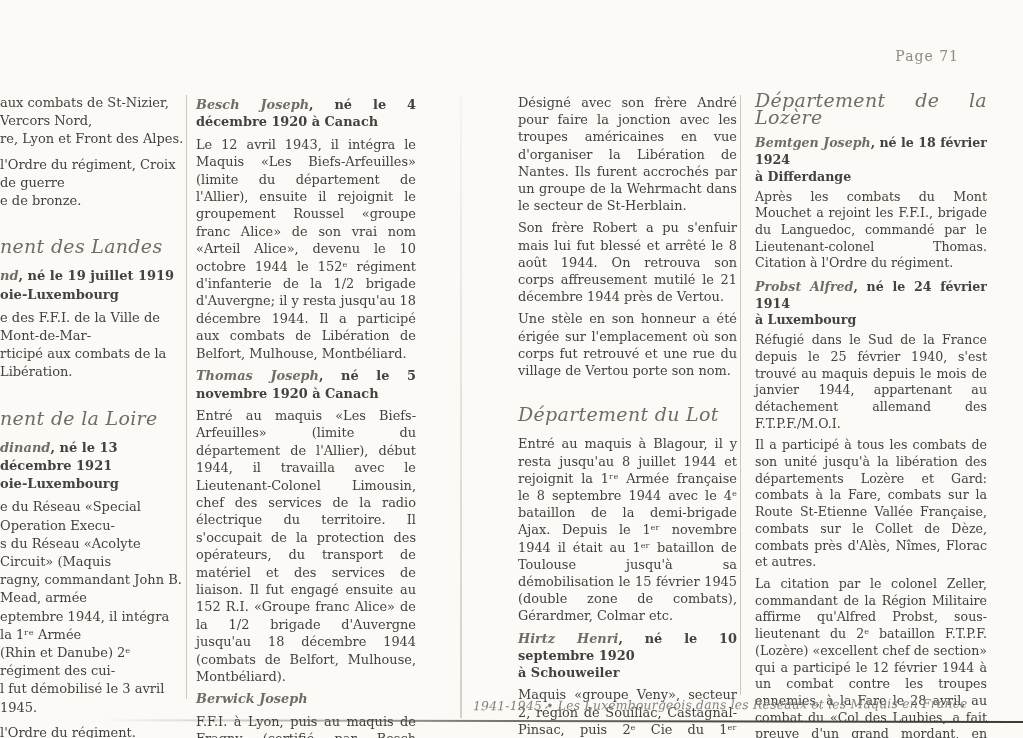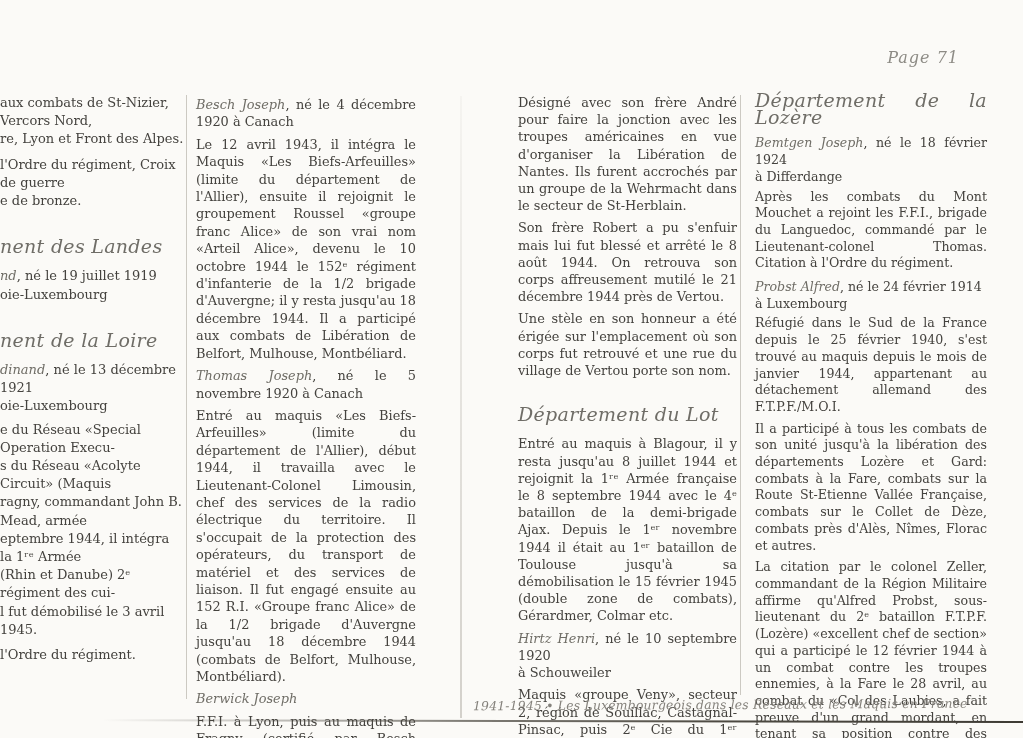--- a/index.html
+++ b/index.html
@@ -5,33 +5,33 @@
   * { box-sizing: border-box; }
   html, body { margin: 0; padding: 0; }
   body {
     width: 1023px; height: 738px;
     position: relative; overflow: hidden;
     background: #fbfaf7;
     font-family: "DejaVu Serif", "Liberation Serif", serif;
   }
   .page-label {
     position: absolute; top: 48px; right: 64px;
-    font-style: italic; font-size: 16px; color: #8d8b85; letter-spacing: 1px;
+    font-size: 14px; color: #8d8b85; letter-spacing: 1px;
   }
   .col {
     position: absolute; color: #44423e; text-align: justify;
   }
   #col1 { left: 0px;  top: 94px; width: 184px; font-size: 13px;  line-height: 18.2px; text-align: left; }
   #col2 { left: 196px; top: 96px; width: 220px; font-size: 12.9px; line-height: 17.4px; }
   #col3 { left: 518px; top: 94px; width: 219px; font-size: 12.9px; line-height: 17.2px; }
   #col4 { left: 755px; top: 92px; width: 232px; font-size: 12.6px; line-height: 16.7px; }
 
   .col p { margin: 0 0 5px 0; }
   #col1 p.para { white-space: pre-line; margin: 0 0 7px 0; }
-  .entry { margin: 9px 0 4px 0; }
+  .entry { margin: 9px 0 4px 0; font-weight: bold; }
   #col4 .entry { margin: 7px 0 3px 0; }
   .entry .rest { white-space: pre-line; }
   .pname { font-style: italic; color: #6f6d66; }
   h3.heading {
     font-style: italic; font-weight: normal;
     font-size: 19px; color: #6f6d67;
     letter-spacing: 0.3px;
     margin: 27px 0 12px 0;
   }
   #col4 h3.heading { margin: 23px 0 10px 0; }
@@ -67,20 +67,22 @@
   <div class="page-label">Page 71</div>
 
   <div class="col" id="col1">
       <p class="para">aux combats de St-Nizier, Vercors Nord,
 re, Lyon et Front des Alpes.</p>
       <p class="para">l'Ordre du régiment, Croix de guerre
 e de bronze.</p>
       <h3 class="heading">nent des Landes</h3>
       <p class="entry"><span class="pname">nd</span><span class="rest">, né le 19 juillet 1919
 oie-Luxembourg</span></p>
+      <p class="para">e des F.F.I. de la Ville de Mont-de-Mar-
+rticipé aux combats de la Libération.</p>
       <h3 class="heading">nent de la Loire</h3>
       <p class="entry"><span class="pname">dinand</span><span class="rest">, né le 13 décembre 1921
 oie-Luxembourg</span></p>
       <p class="para">e du Réseau «Special Operation Execu-
 s du Réseau «Acolyte Circuit» (Maquis
 ragny, commandant John B. Mead, armée
 eptembre 1944, il intégra la 1ʳᵉ Armée
 (Rhin et Danube) 2ᵉ régiment des cui-
 l fut démobilisé le 3 avril 1945.</p>
       <p class="para">l'Ordre du régiment.</p>

